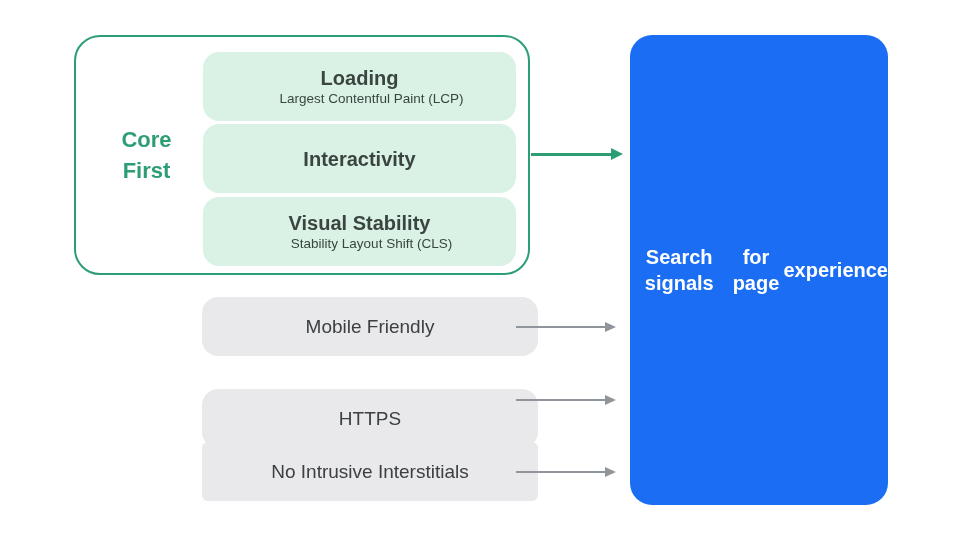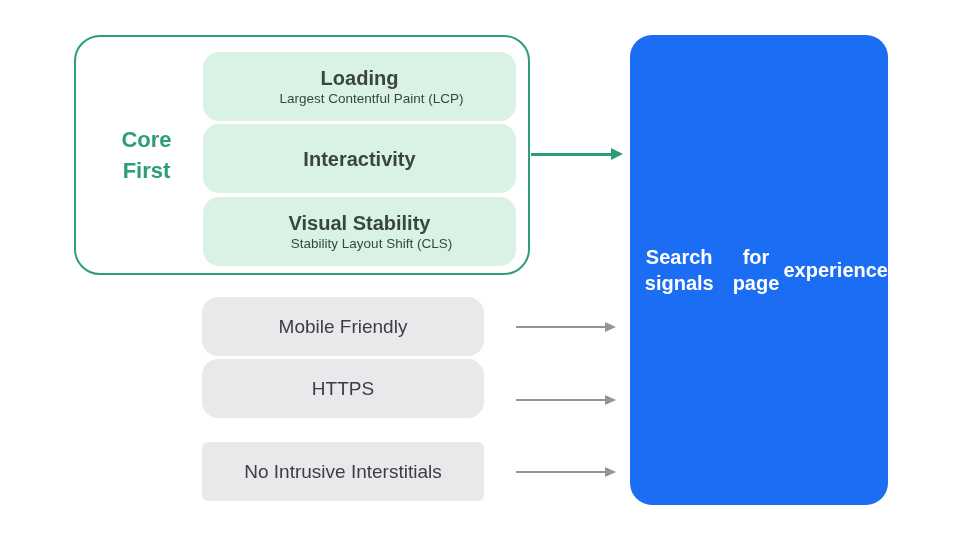--- a/index.html
+++ b/index.html
@@ -34,27 +34,27 @@
     text-align:center;
   }
   .vital-box .v-title{color:var(--title_dark,#3a453f);font-size:20px;font-weight:600;line-height:24px;}
   .vital-box .v-sub{color:var(--title_dark,#3a453f);font-size:13.5px;font-weight:400;line-height:17px;margin-left:24px;}
   .vb-0{top:15px;}
   .vb-1{top:87px;}
   .vb-2{top:160px;}
 
   
   .signal-box{
-    position:absolute;left:202px;width:282px;height:59px;
+    position:absolute;left:202px;width:336px;height:59px;
     background:var(--box_gray,#e9e9eb);border-radius:16px;
     display:flex;align-items:center;justify-content:center;text-align:center;
     color:var(--gray_text,#3c4043);font-size:19px;font-weight:400;
   }
   .sb-0{top:297px;}
-  .sb-1{top:359px;justify-content:center;}
+  .sb-1{top:389px;justify-content:center;}
   .sb-2{top:442px;border-radius:6px;}
 
   
   .arrow-line{position:absolute;}
   .arrow-head{position:absolute;width:0;height:0;}
   .green-line{left:531px;top:153px;width:81px;height:3px;background:var(--green,#2d9e74);}
   .green-head{left:611px;top:148px;border-top:6.5px solid transparent;border-bottom:6.5px solid transparent;border-left:12px solid var(--green,#2d9e74);}
   .gray-line{left:516px;width:90px;height:2px;background:var(--arrow_gray,#8f959b);}
   .gray-head{left:605px;border-top:5.5px solid transparent;border-bottom:5.5px solid transparent;border-left:11px solid var(--arrow_gray,#8f959b);}
   .ga-0.gray-line{top:326px;} .ga-0.gray-head{top:321.5px;}

